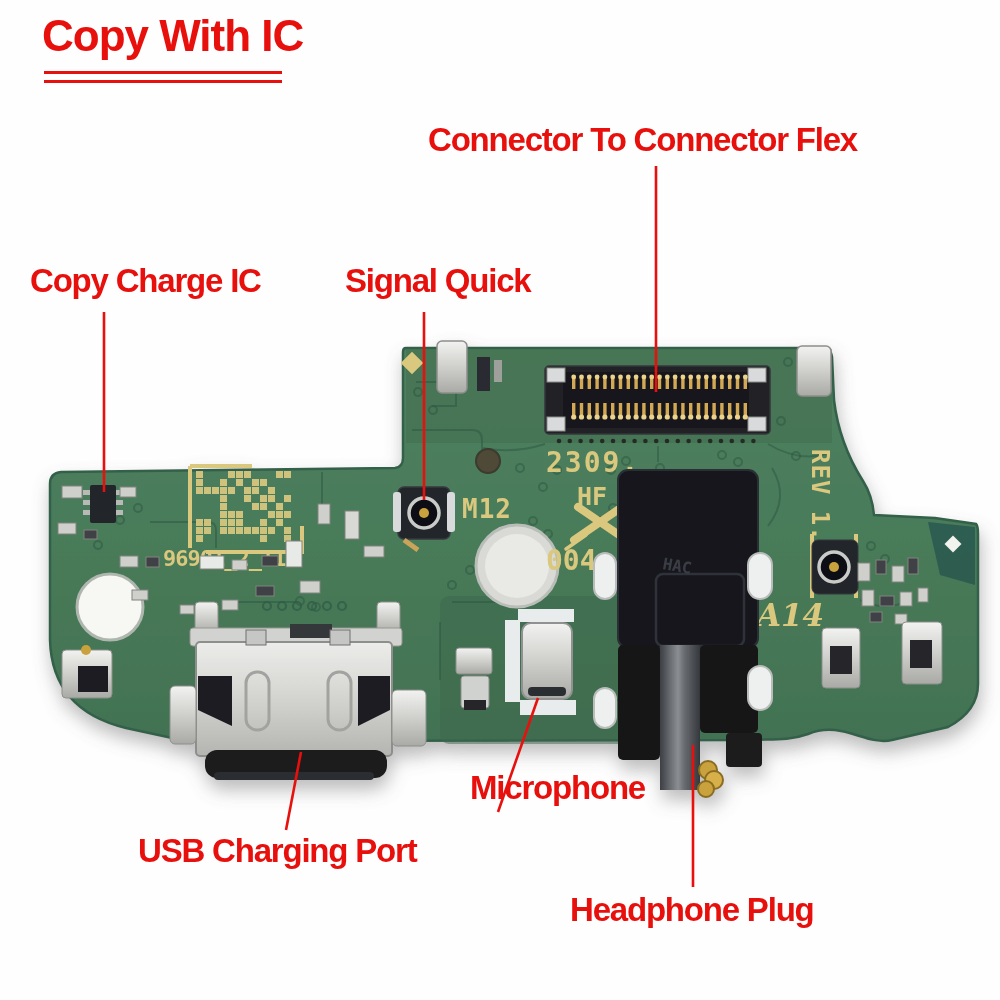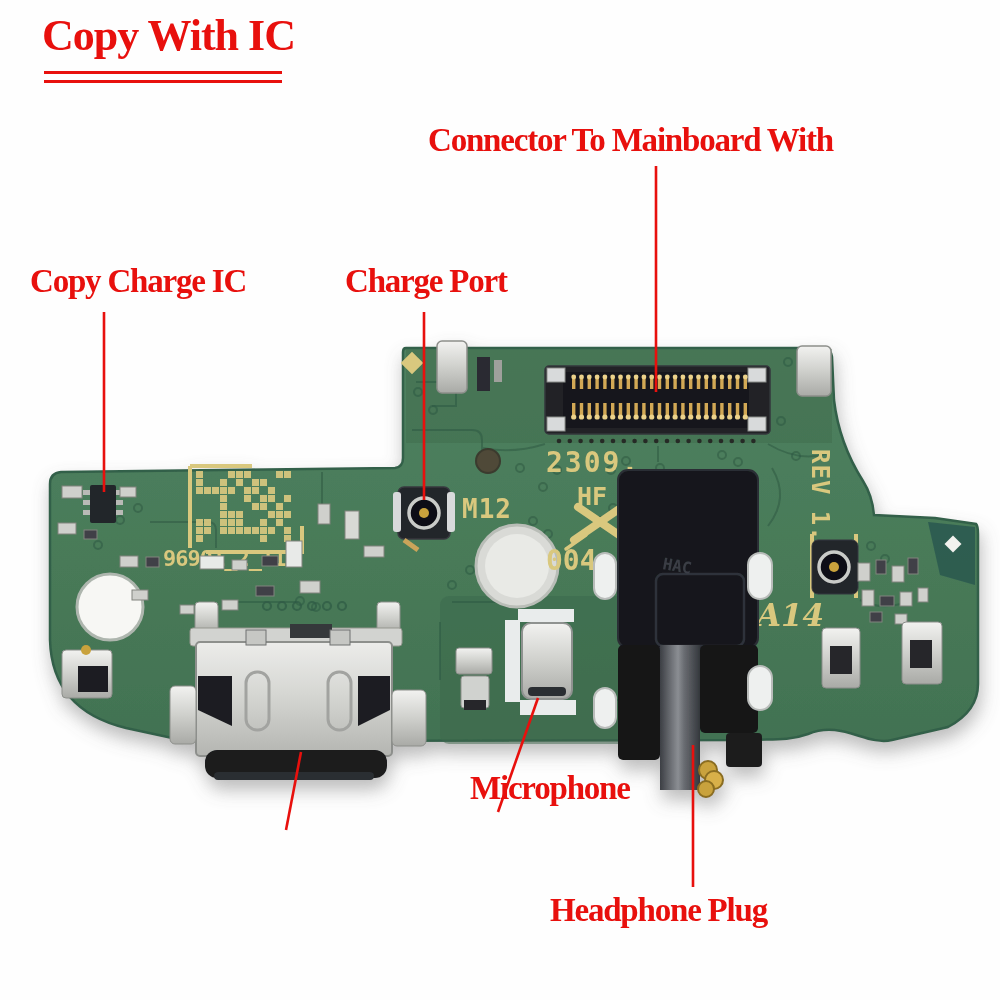--- a/index.html
+++ b/index.html
@@ -1,21 +1,21 @@
 <!DOCTYPE html>
 <html style="--accent: #e8100d; --gold: #d9c87e;"><head>
 <meta charset="utf-8">
 <style>
   :root{ --accent:#e8100d; --gold:#d9c87e; }
   html,body{margin:0;padding:0;background:#fff;}
   .canvas{position:relative;width:1000px;height:1000px;background:#fefefe;overflow:hidden;
           font-family:"Liberation Sans",sans-serif;}
   svg{position:absolute;left:0;top:0;}
   .anno{position:absolute;font-weight:700;font-size:33px;letter-spacing:-1.2px;
-        color:var(--accent);white-space:nowrap;line-height:1.1;font-family:Liberation Serif, serif;}
+        color:var(--accent);white-space:nowrap;line-height:1.1;}
   .title{font-size:44px;letter-spacing:-1px;}
   .t-underline{position:absolute;left:44px;width:238px;height:3px;background:var(--accent);}
   .leader{stroke:var(--accent);stroke-width:2.6;}
   .silk{fill:var(--gold);font-family:"DejaVu Sans Mono",monospace;font-weight:700;}
   .silk-serif{fill:var(--gold);font-family:"DejaVu Serif",serif;font-weight:700;}
 </style>
 </head>
 <body>
 
 <div class="canvas">
@@ -449,19 +449,20 @@
     <line class="leader" x1="301" y1="752" x2="286" y2="830"></line>
     <line class="leader" x1="538" y1="698" x2="498" y2="812"></line>
     <line class="leader" x1="693" y1="745" x2="693" y2="887"></line>
   </g>
 </svg>
 
 <div class="anno title" style="left:42px;top:12px">Copy With IC</div>
 <div class="t-underline" style="top:71px"></div>
 <div class="t-underline" style="top:80px"></div>
 
-<div class="anno" style="left:428px;top:122px">Connector To Mainboard With</div>
+<div class="anno" style="left:428px;top:122px">Connector To Connector Flex</div>
 <div class="anno" style="left:30px;top:263px">Copy Charge IC</div>
-<div class="anno" style="left:345px;top:263px">Charge Port</div>
+<div class="anno" style="left:345px;top:263px">Signal Quick</div>
+<div class="anno" style="left:138px;top:833px">USB Charging Port</div>
 <div class="anno" style="left:470px;top:770px">Microphone</div>
-<div class="anno" style="left:550px;top:892px">Headphone Plug</div>
+<div class="anno" style="left:570px;top:892px">Headphone Plug</div>
 
 </div>
 
 </body></html>

